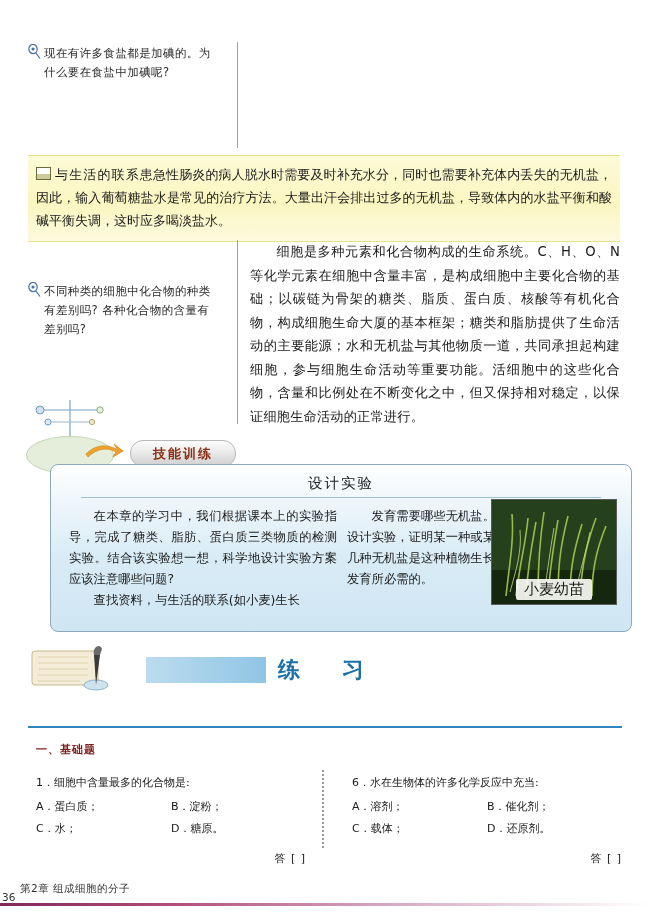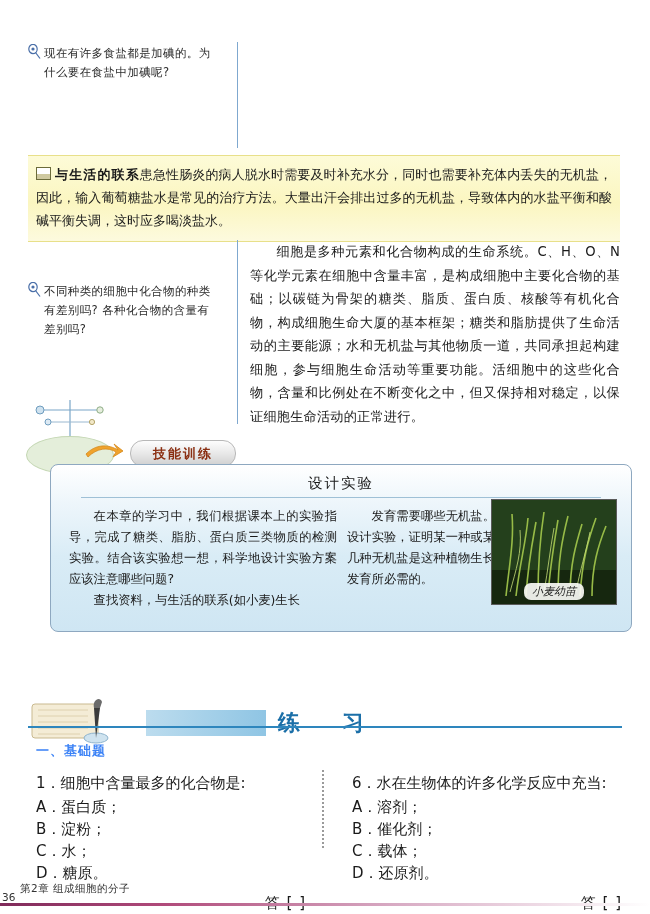--- a/index.html
+++ b/index.html
@@ -80,21 +80,21 @@
   }
   .ll-icon {
     display: inline-block;
     width: 13px; height: 11px;
     border: 1px solid #6b6b3a;
     background: linear-gradient(180deg,#fff 0 50%, #cfc9a0 50% 100%);
     vertical-align: -1px;
     margin-right: 4px;
   }
   .ll-title {
-    font-weight: bold;
+    font-weight: normal;
     color: #1a1a1a;
     letter-spacing: 1px;
   }
 
   
   .skill-wrap {
     position: absolute;
     left: 18px;
     top: 432px;
     width: 614px;
@@ -189,32 +189,31 @@
     background: linear-gradient(180deg,#2f4a22 0%, #3e6029 40%, #1f3317 100%);
     overflow: hidden;
   }
   .wheat-caption {
     position: absolute;
     left: 50%;
     transform: translateX(-50%);
     bottom: 4px;
     background: rgba(250,250,245,0.92);
     color: #1a1a1a;
-    font-size: 11px;
+    font-size: 15px;
     padding: 1px 8px;
-    border-radius: 7px;
+    border-radius: 2px;
     white-space: nowrap;
-    font-style: italic;
   }
 
   
   .exercise-head {
     position: absolute;
     left: 28px;
-    top: 692px;
+    top: 639px;
     width: 594px;
     height: 64px;
   }
   .ex-band {
     position: absolute;
     left: 118px;
     top: 18px;
     width: 120px;
     height: 26px;
     background: linear-gradient(90deg,#bcdcee 0%, #8fc5e4 100%);
@@ -241,36 +240,36 @@
     left: 2px;
     top: 2px;
     width: 112px;
     height: 58px;
   }
 
   .ex-sub {
     position: absolute;
     left: 36px;
     top: 742px;
-    font-size: 13px;
+    font-size: 11px;
     font-weight: bold;
-    color: #3b82f6;
+    color: #7f1d1d;
     letter-spacing: 1px;
   }
   .qa-wrap {
     position: absolute;
     left: 36px;
     top: 772px;
     width: 586px;
     display: flex;
   }
-  .qa-col { width: 270px; font-size: 15px; line-height: 22px; color: #1a1a1a; }
+  .qa-col { width: 270px; font-size: 11px; line-height: 22px; color: #1a1a1a; }
   .qa-col.right { margin-left: 46px; }
   .qa-stem { margin-bottom: 2px; }
-  .qa-opts { display: flex; flex-wrap: wrap; flex-direction: column; }
+  .qa-opts { display: flex; flex-wrap: wrap; }
   .qa-opt { width: 50%; }
   .qa-answer { text-align: right; margin-top: 8px; letter-spacing: 1px; }
   .dotdiv {
     position: absolute;
     left: 322px;
     top: 770px;
     width: 0;
     height: 78px;
     border-left: 2px dotted #9a9a9a;
   }

